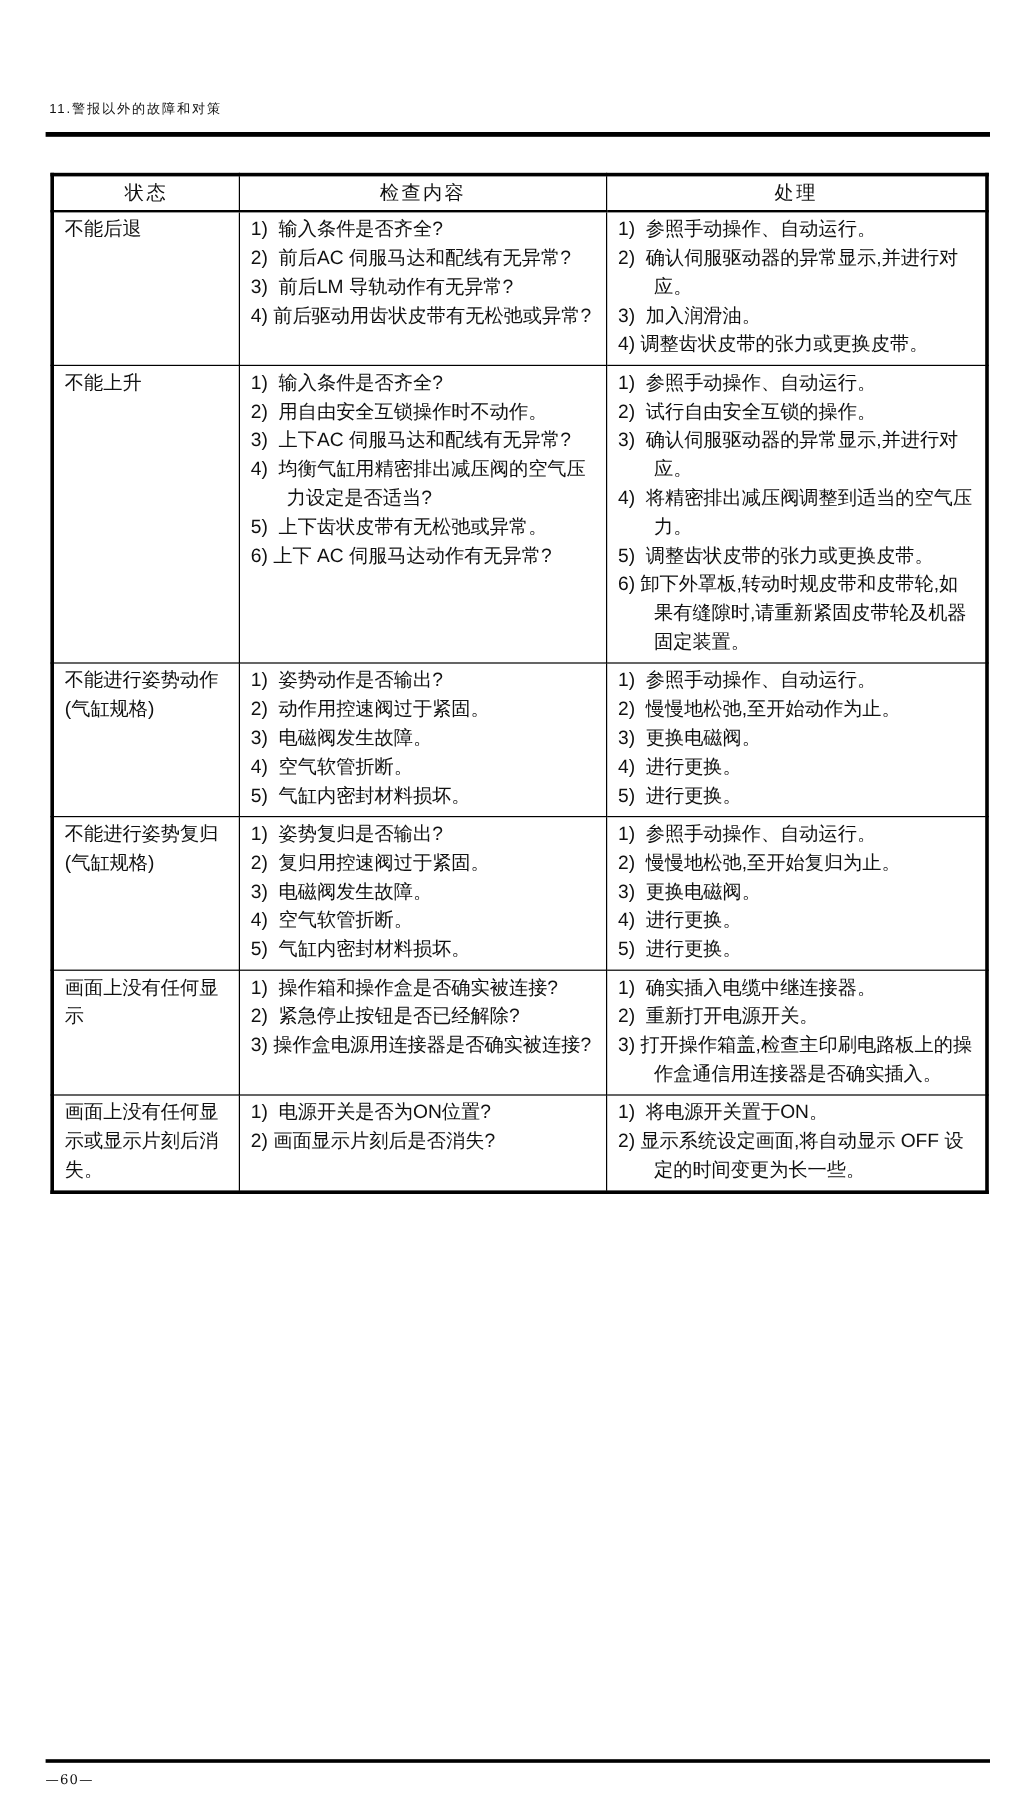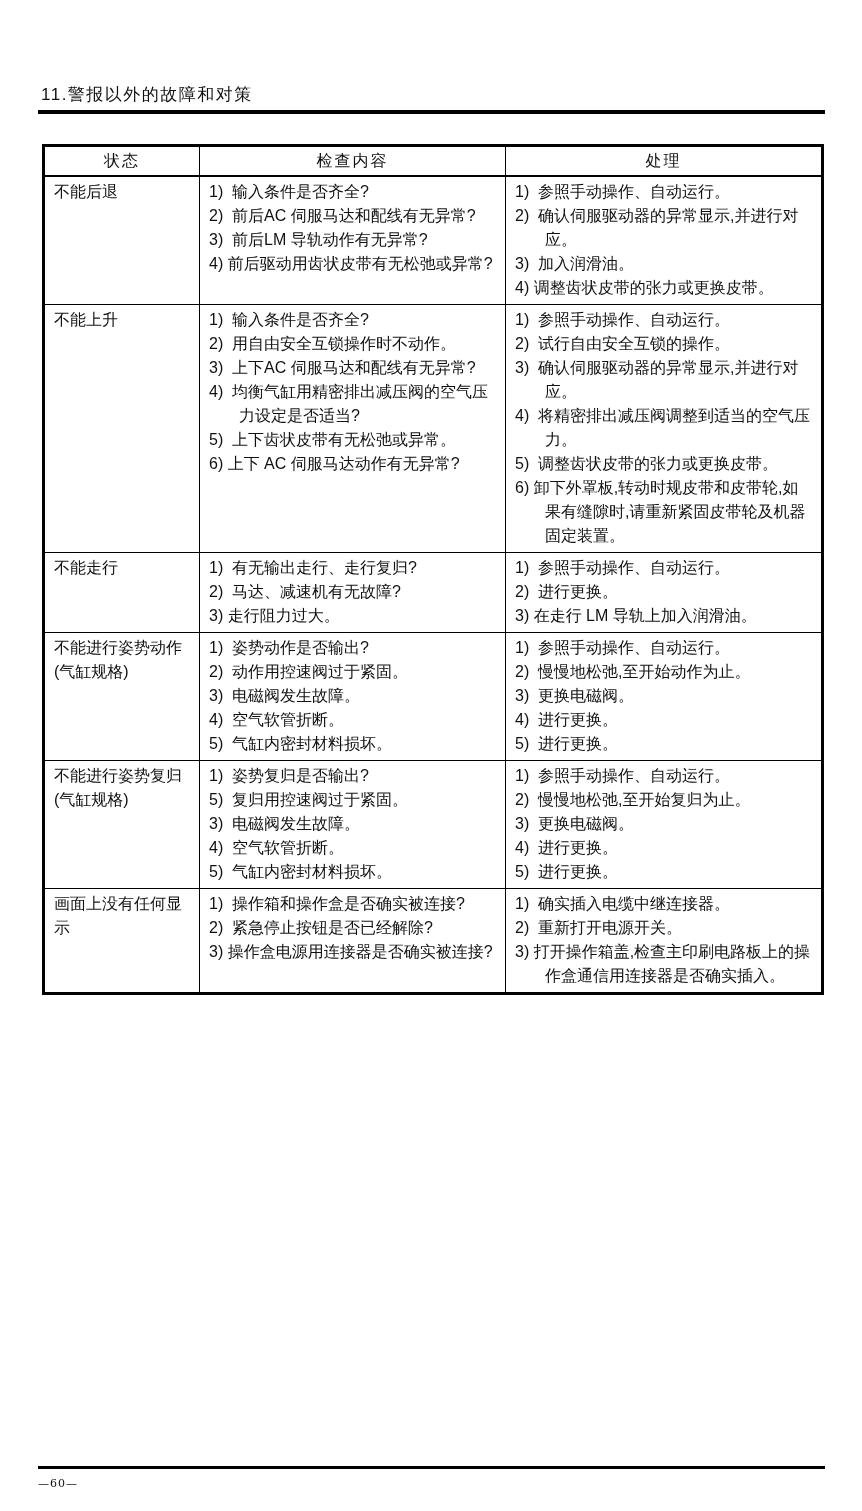--- a/index.html
+++ b/index.html
@@ -6,21 +6,21 @@
   body {
     width: 862px; height: 1511px;
     background: #ffffff;
     font-family: "Liberation Sans", "DejaVu Sans", sans-serif;
     color: #111111;
   }
   .doc { position: relative; width: 862px; height: 1511px; background: #fff; overflow: hidden; }
 
   .heading {
     position: absolute; left: 41px; top: 83px;
-    font-size: 17px; font-weight: normal;
+    font-size: 11px; font-weight: normal;
     letter-spacing: 1.5px;
     margin: 0;
     white-space: pre;
   }
   .rule-top {
     position: absolute; left: 38px; top: 110px;
     width: 787px; height: 4px; background: #000;
   }
 
   .tablewrap { position: absolute; left: 42px; top: 144px; width: 627px; }
@@ -121,54 +121,41 @@
             <td>
               <div class="item">1)  参照手动操作、自动运行。</div>
               <div class="item">2)  试行自由安全互锁的操作。</div>
               <div class="item">3)  确认伺服驱动器的异常显示,并进行对应。</div>
               <div class="item">4)  将精密排出减压阀调整到适当的空气压力。</div>
               <div class="item">5)  调整齿状皮带的张力或更换皮带。</div>
               <div class="item">6) 卸下外罩板,转动时规皮带和皮带轮,如果有缝隙时,请重新紧固皮带轮及机器固定装置。</div>
             </td>
           </tr>
           <tr>
-            <td class="col-status">不能走行</td>
-            <td>
-              <div class="item">1)  有无输出走行、走行复归?</div>
-              <div class="item">2)  马达、减速机有无故障?</div>
-              <div class="item">3) 走行阻力过大。</div>
-            </td>
-            <td>
-              <div class="item">1)  参照手动操作、自动运行。</div>
-              <div class="item">2)  进行更换。</div>
-              <div class="item">3) 在走行 LM 导轨上加入润滑油。</div>
-            </td>
-          </tr>
-          <tr>
             <td class="col-status">不能进行姿势动作(气缸规格)</td>
             <td>
               <div class="item">1)  姿势动作是否输出?</div>
               <div class="item">2)  动作用控速阀过于紧固。</div>
               <div class="item">3)  电磁阀发生故障。</div>
               <div class="item">4)  空气软管折断。</div>
               <div class="item">5)  气缸内密封材料损坏。</div>
             </td>
             <td>
               <div class="item">1)  参照手动操作、自动运行。</div>
               <div class="item">2)  慢慢地松弛,至开始动作为止。</div>
               <div class="item">3)  更换电磁阀。</div>
               <div class="item">4)  进行更换。</div>
               <div class="item">5)  进行更换。</div>
             </td>
           </tr>
           <tr>
             <td class="col-status">不能进行姿势复归(气缸规格)</td>
             <td>
               <div class="item">1)  姿势复归是否输出?</div>
-              <div class="item">5)  复归用控速阀过于紧固。</div>
+              <div class="item">2)  复归用控速阀过于紧固。</div>
               <div class="item">3)  电磁阀发生故障。</div>
               <div class="item">4)  空气软管折断。</div>
               <div class="item">5)  气缸内密封材料损坏。</div>
             </td>
             <td>
               <div class="item">1)  参照手动操作、自动运行。</div>
               <div class="item">2)  慢慢地松弛,至开始复归为止。</div>
               <div class="item">3)  更换电磁阀。</div>
               <div class="item">4)  进行更换。</div>
               <div class="item">5)  进行更换。</div>
@@ -180,20 +167,31 @@
               <div class="item">1)  操作箱和操作盒是否确实被连接?</div>
               <div class="item">2)  紧急停止按钮是否已经解除?</div>
               <div class="item">3) 操作盒电源用连接器是否确实被连接?</div>
             </td>
             <td>
               <div class="item">1)  确实插入电缆中继连接器。</div>
               <div class="item">2)  重新打开电源开关。</div>
               <div class="item">3) 打开操作箱盖,检查主印刷电路板上的操作盒通信用连接器是否确实插入。</div>
             </td>
           </tr>
+          <tr>
+            <td class="col-status">画面上没有任何显示或显示片刻后消失。</td>
+            <td>
+              <div class="item">1)  电源开关是否为ON位置?</div>
+              <div class="item">2) 画面显示片刻后是否消失?</div>
+            </td>
+            <td>
+              <div class="item">1)  将电源开关置于ON。</div>
+              <div class="item">2) 显示系统设定画面,将自动显示 OFF 设定的时间变更为长一些。</div>
+            </td>
+          </tr>
         </tbody>
     </table>
   </div>
 
   <div class="rule-bottom"></div>
   <div class="page-number">—60—</div>
 
 </div>
 
 </body></html>

